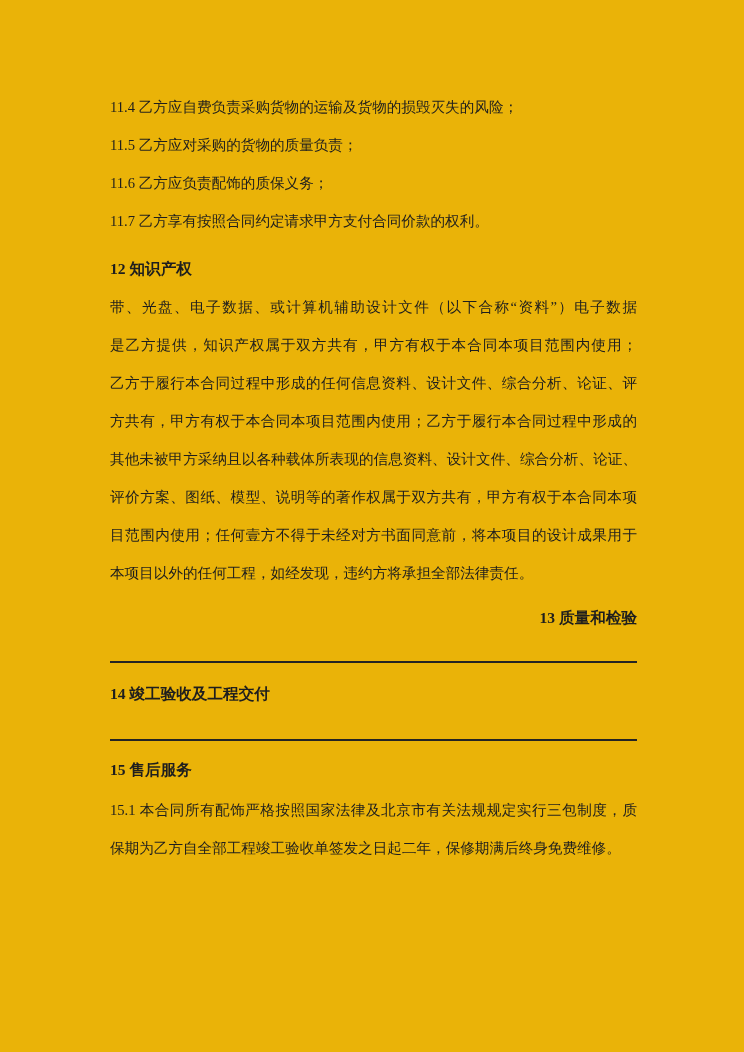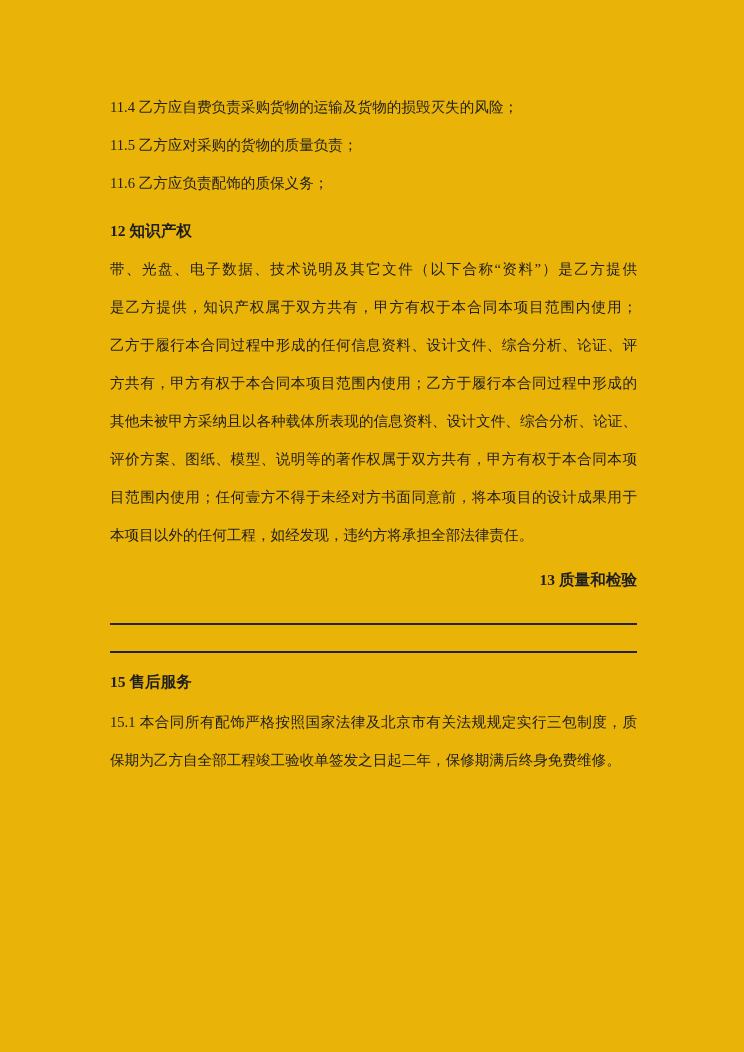--- a/index.html
+++ b/index.html
@@ -54,38 +54,40 @@
 </style>
 </head>
 <body>
 
 <div class="page">
   <div class="content">
 
     <p class="line">11.4 乙方应自费负责采购货物的运输及货物的损毁灭失的风险；</p>
     <p class="line">11.5 乙方应对采购的货物的质量负责；</p>
     <p class="line">11.6 乙方应负责配饰的质保义务；</p>
+    <p class="line">11.7 乙方享有按照合同约定请求甲方支付合同价款的权利。</p>
 
     <h2 class="heading h12">12 知识产权</h2>
 
     <div class="para">
-      <p class="line just">带、光盘、电子数据、技术说明及其它文件（以下合称“资料”）是乙方提供</p>
+      <p class="line just">带、光盘、电子数据、或计算机辅助设计文件（以下合称“资料”）电子数据</p>
       <p class="line just">是乙方提供，知识产权属于双方共有，甲方有权于本合同本项目范围内使用；</p>
       <p class="line just">乙方于履行本合同过程中形成的任何信息资料、设计文件、综合分析、论证、评</p>
       <p class="line just">方共有，甲方有权于本合同本项目范围内使用；乙方于履行本合同过程中形成的</p>
       <p class="line just">其他未被甲方采纳且以各种载体所表现的信息资料、设计文件、综合分析、论证、</p>
       <p class="line just">评价方案、图纸、模型、说明等的著作权属于双方共有，甲方有权于本合同本项</p>
       <p class="line just">目范围内使用；任何壹方不得于未经对方书面同意前，将本项目的设计成果用于</p>
       <p class="line">本项目以外的任何工程，如经发现，违约方将承担全部法律责任。</p>
     </div>
 
     <h2 class="heading h13">13 质量和检验</h2>
 
     <div class="divider d1"></div>
 
+    <h2 class="heading h14">14 竣工验收及工程交付</h2>
 
     <div class="divider d2"></div>
 
     <h2 class="heading h15">15 售后服务</h2>
 
     <div class="para p15">
       <p class="line just">15.1 本合同所有配饰严格按照国家法律及北京市有关法规规定实行三包制度，质</p>
       <p class="line">保期为乙方自全部工程竣工验收单签发之日起二年，保修期满后终身免费维修。</p>
     </div>
 

